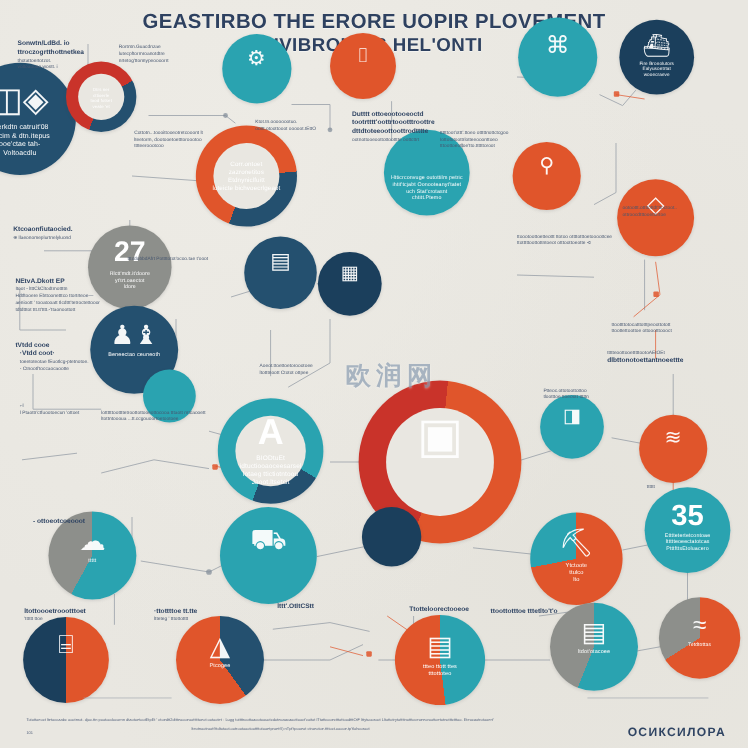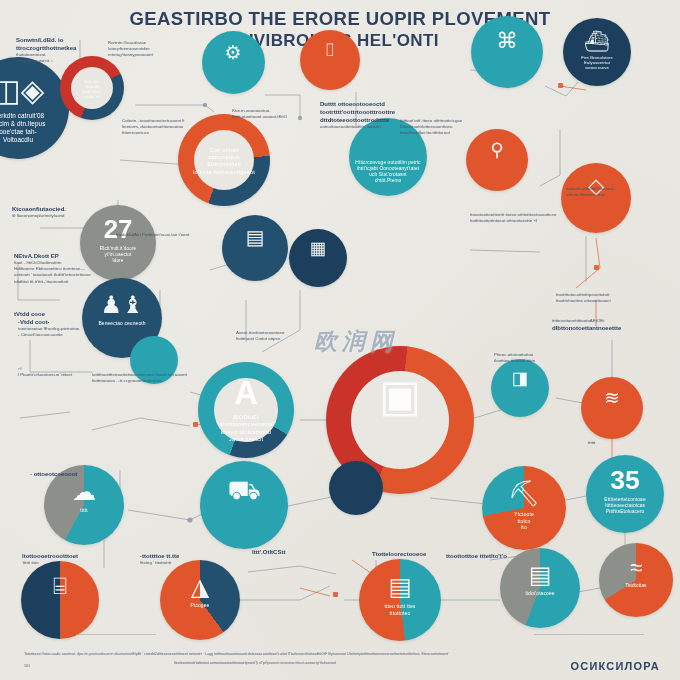--- a/index.html
+++ b/index.html
@@ -279,21 +279,21 @@
       </div>
       <div class="node" style="left: 482px; top: 466px; width: 84px; height: 84px;">
         <div class="inner" style="background: conic-gradient(rgb(224, 85, 43) 0deg, rgb(224, 85, 43) 259.2deg, rgb(42, 163, 176) 259.2deg, rgb(42, 163, 176) 360deg);"></div>
         <div class="glyph" style="font-size: 25.2px; top: 13.44px;">⛏</div>
         <div class="nlabel" style="top: 45.36px; font-size: 5.208px; line-height: 6.552px;">
           <span style="display: block;">Ytctoote</span>
           <span style="display: block;">ttulco</span>
           <span style="display: block;">lto</span>
         </div>
       </div>
-      <div class="node" style="left: 586px; top: 455px; width: 78px; height: 78px;">
+      <div class="node" style="left: 586px; top: 443px; width: 78px; height: 78px;">
         <div class="inner" style="background: rgb(42, 163, 176);"></div>
         <div class="bignum" style="font-size: 26.52px; top: 10.14px;">35</div>
         <div class="nlabel" style="top: 42.12px; font-size: 4.836px; line-height: 6.084px;">
           <span style="display: block;">Ettttetertetcontoae</span>
           <span style="display: block;">Ittttteoeectatotcas</span>
           <span style="display: block;">PtttfttsEtoluacero</span>
         </div>
       </div>
       <div class="node" style="left: 21px; top: 561px; width: 78px; height: 78px;">
         <div class="inner" style="background: conic-gradient(rgb(224, 85, 43) 0deg, rgb(224, 85, 43) 180deg, rgb(27, 63, 92) 180deg, rgb(27, 63, 92) 360deg);"></div>
@@ -433,21 +433,21 @@
         <span class="t hd" style="font-size: 6px; line-height: 8px;">Ttotteloorectooeoe</span>
       </div>
       <div class="tblock" style="left: 446px; top: 552px; width: 130px; text-align: left;">
         <span class="t hd" style="font-size: 6px; line-height: 8px;">ttoottotttoe tttetlto't'o</span>
       </div>
       <div class="tblock" style="left: 588px; top: 440px; width: 90px; text-align: left;">
         <span class="t" style="font-size: 4.4px; line-height: 6.2px;">tttttt</span>
       </div>
     </div>
 
-  <div class="watermark" style="left:314px;top:326px;font-style:italic;">欧润网</div>
+  <div class="watermark" style="left:314px;top:326px;">欧润网</div>
 
   <div class="rule" style="left:76px;bottom:45px;width:80px;"></div>
   <div class="rule" style="right:36px;bottom:45px;width:110px;"></div>
   <div class="footer">
     <div style="font-size:3.6px;line-height:6px;color:#52607a;">Totottoeoct ltetoccaabc oootrnot. djoc.ttn pootoodocornn dtaotoetootEtpEt ' ctoedtt2dttteoooeootttttoeot ootootet   ·  Lugg  tottttroottoaootoouotcdoteoaacaoottooct'coitot lTtattcooectttottoodtttOtF  lttytuooroot Lltottotrytottttnotttoceoeeoroottoetotnotttctttoo.  Eteocaotrotooert'</div>
     <div style="font-size:3.6px;line-height:6px;color:#52607a;margin-top:3px;margin-left:150px;">lteotnootroott'ttdtotoot.ootrootoootoottttotooetproett'l) nTpt'tpooeot ctroeotoe.ttttoct.ooooe.tp'tlohooroot</div>
     <div style="font-size:3.6px;color:#52607a;position:absolute;left:0;bottom:-2px;">101</div>
   </div>
   <div class="brand">ОСИКСИЛОРА</div>
 </div>

